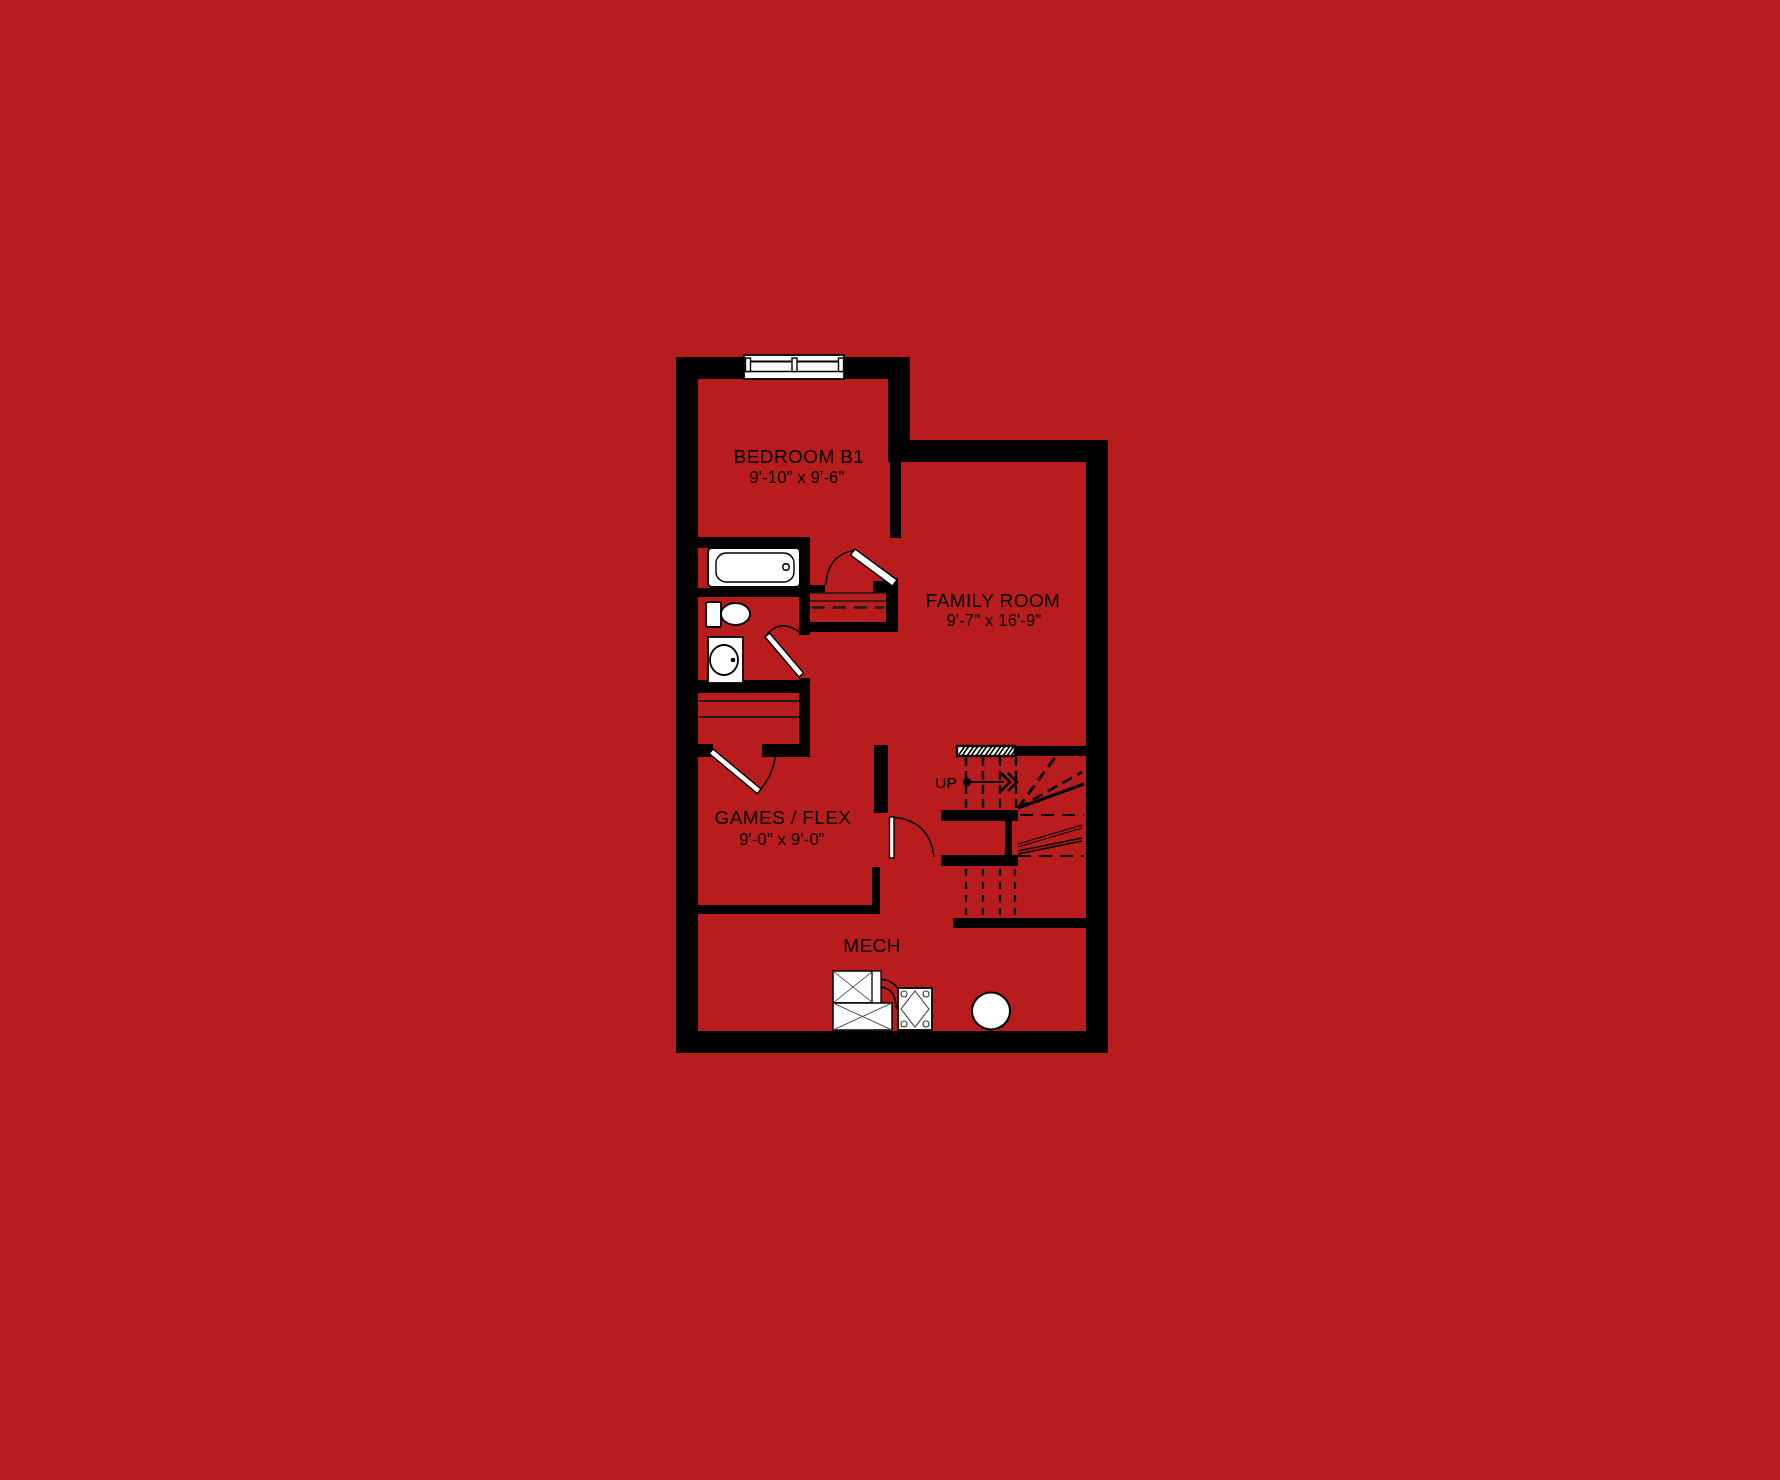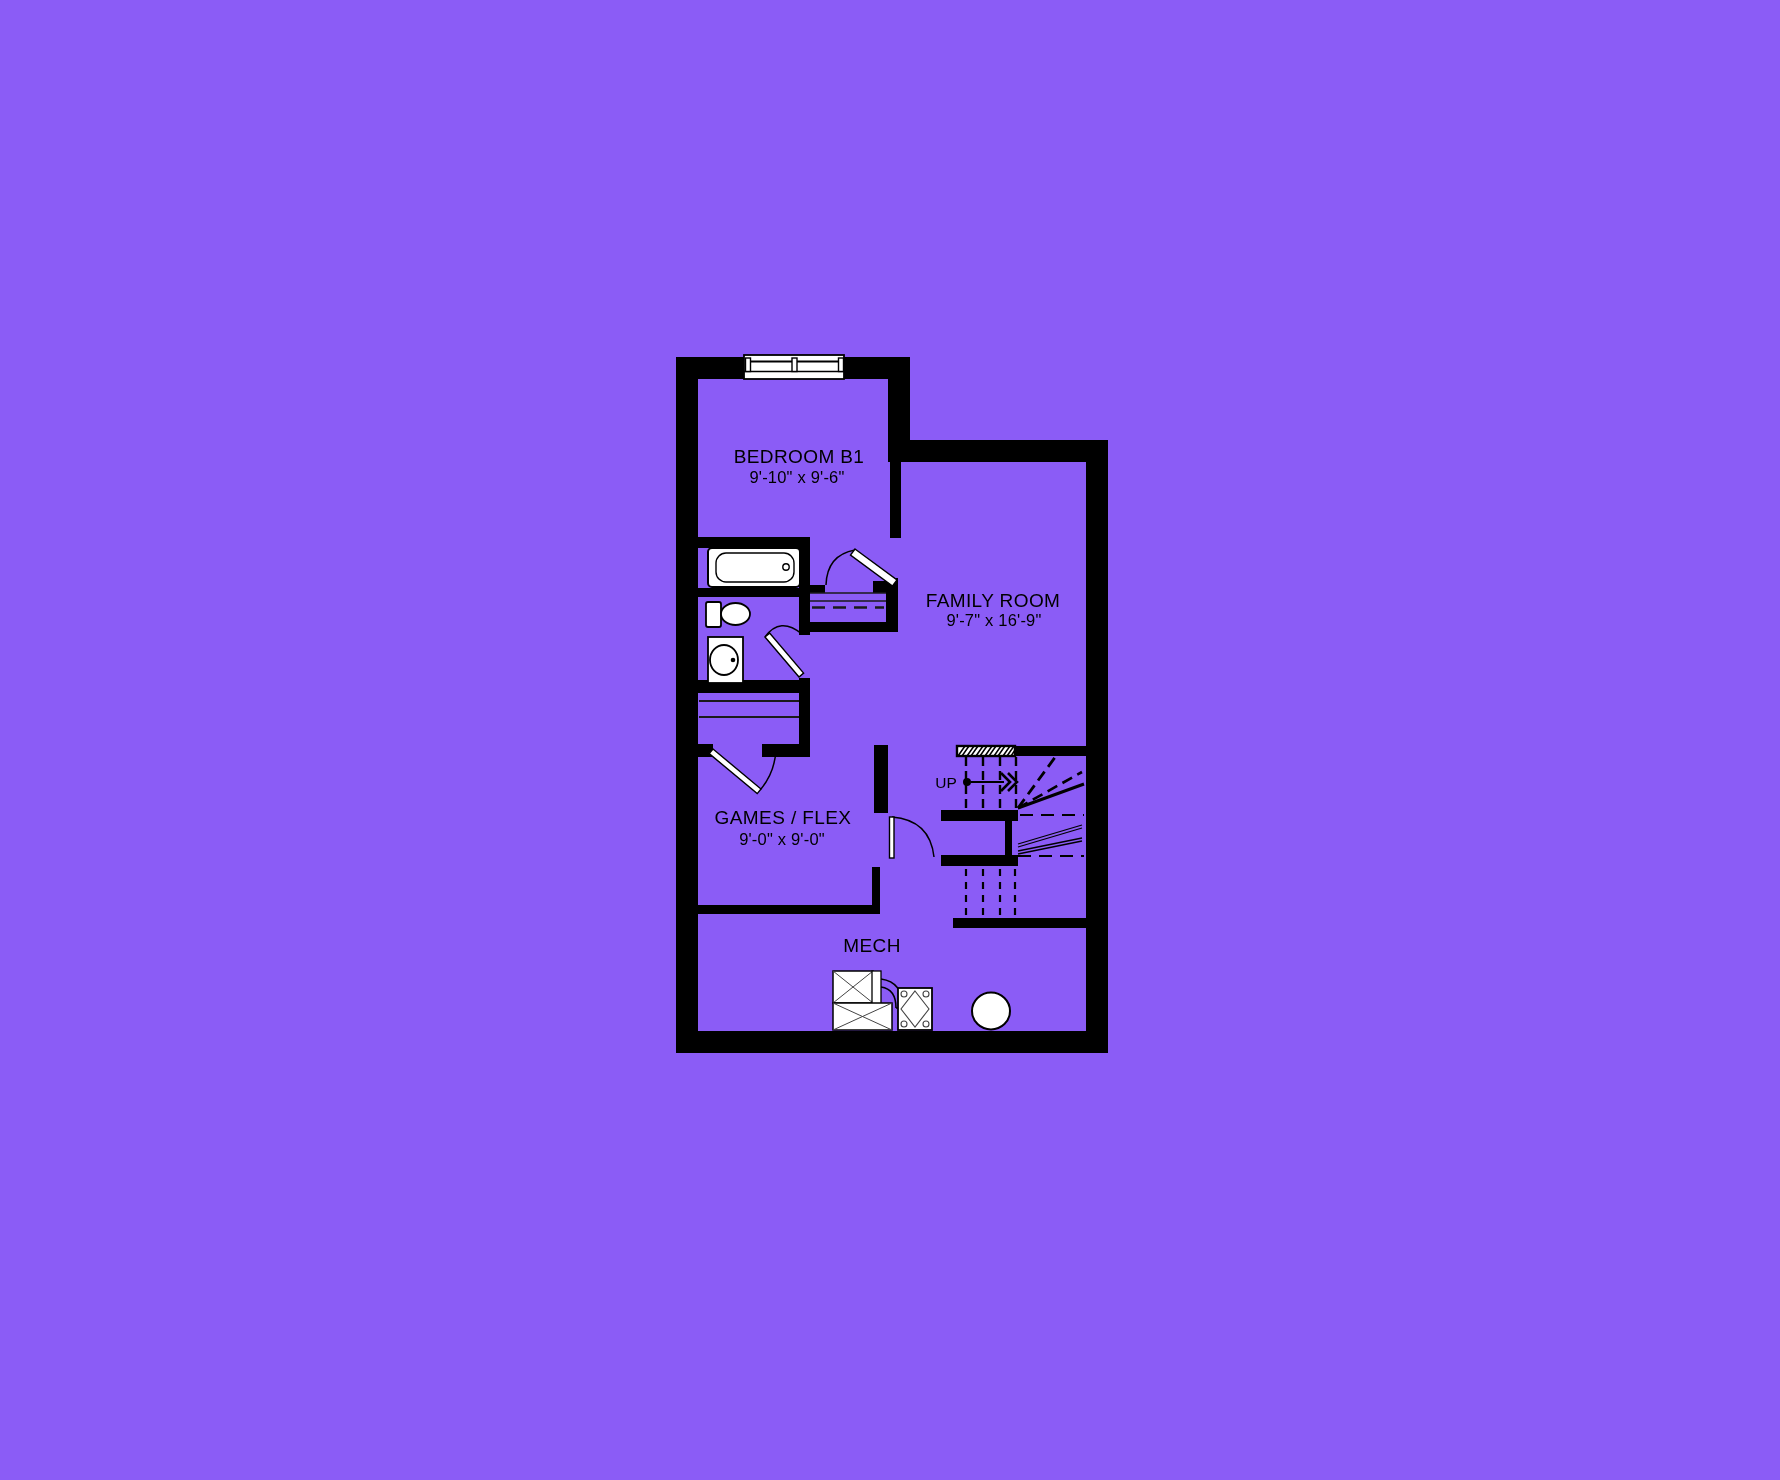--- a/index.html
+++ b/index.html
@@ -1,20 +1,20 @@
 <!DOCTYPE html>
 <html><head>
 <meta charset="utf-8">
 <style>
   html,body{margin:0;padding:0;}
   body{
     width:1780px;height:1480px;background:#ffffff;
     font-family:"Liberation Sans", sans-serif;
   }
-  #plan-wrap{position:relative;width:1780px;height:1480px;background:#8b5cf6;}
+  #plan-wrap{position:relative;width:1780px;height:1480px;background:#b91c1c;}
   svg{display:block;}
   .room-label{font-size:19px;letter-spacing:.4px;fill:#000;}
   .room-dims{font-size:16.5px;letter-spacing:.2px;fill:#000;}
   .up-label{font-size:15.5px;fill:#000;}
   text{text-anchor:middle;}
 </style>
 </head>
 <body>
 
 <div id="plan-wrap">

